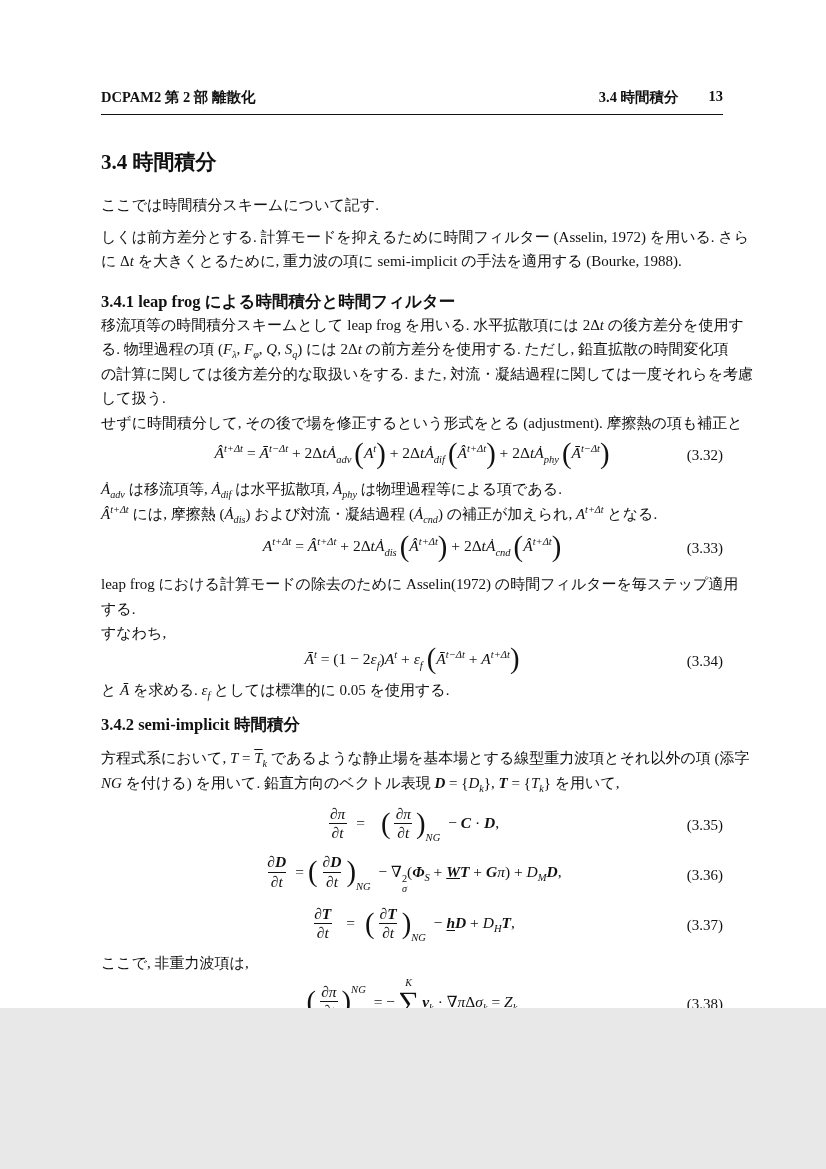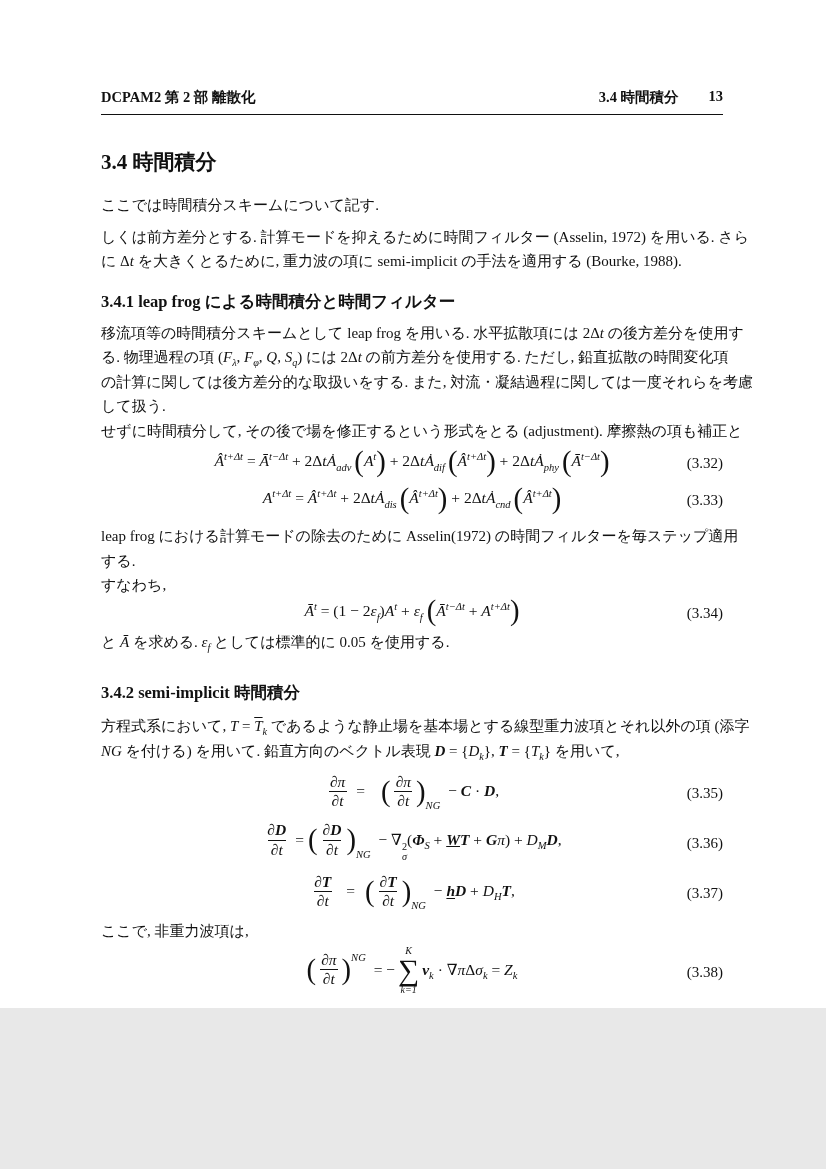--- a/index.html
+++ b/index.html
@@ -79,35 +79,37 @@
         <div class="tl"><span class="rv">ここでは時間積分スキームについて記す.</span></div>
       </div>
 
     <div class="par" style="margin-top:7px;">
         <div class="tl"><span class="rv">しくは前方差分とする. 計算モードを抑えるために時間フィルター (Asselin, 1972) を用いる. さら</span></div>
         <div class="tl"><span class="rv">に Δ</span><span class="iv">t</span><span class="rv"> を大きくとるために, 重力波の項に semi-implicit の手法を適用する (Bourke, 1988).</span></div>
       </div>
 
     <div class="subsec-title" style="margin-top:17px;">3.4.1    leap frog による時間積分と時間フィルター</div>
 
-    <div class="par" style="margin-top:8px;">
+    <div class="par" style="">
         <div class="tl"><span class="rv">移流項等の時間積分スキームとして leap frog を用いる. 水平拡散項には 2Δ</span><span class="iv">t</span><span class="rv"> の後方差分を使用す</span></div>
         <div class="tl"><span class="rv">る. 物理過程の項 (</span><span class="cv">F</span><sub>λ</sub><span class="rv">, </span><span class="cv">F</span><sub>φ</sub><span class="rv">, </span><span class="iv">Q</span><span class="rv">, </span><span class="iv">S</span><sub>q</sub><span class="rv">) には 2Δ</span><span class="iv">t</span><span class="rv"> の前方差分を使用する. ただし, 鉛直拡散の時間変化項</span></div>
         <div class="tl"><span class="rv">の計算に関しては後方差分的な取扱いをする. また, 対流・凝結過程に関しては一度それらを考慮</span></div>
         <div class="tl"><span class="rv">して扱う.</span></div>
         <div class="tl"><span class="rv">せずに時間積分して, その後で場を修正するという形式をとる (adjustment). 摩擦熱の項も補正と</span></div>
       </div>
 
 
     <div class="eq" style="margin-top:5px;">
       <span class="eq-body"><span class="cv">Â</span><sup>t+Δt</sup><span class="rv"> = </span><span class="cv">Ā</span><sup>t−Δt</sup><span class="rv"> + 2Δ</span><span class="iv">t</span><span class="cv">Ȧ</span><sub>adv</sub><span class="sp" style="width: 3px;"></span><span class="big">(</span><span class="cv">A</span><sup>t</sup><span class="big">)</span><span class="rv"> + 2Δ</span><span class="iv">t</span><span class="cv">Ȧ</span><sub>dif</sub><span class="sp" style="width: 3px;"></span><span class="big">(</span><span class="cv">Â</span><sup>t+Δt</sup><span class="big">)</span><span class="rv"> + 2Δ</span><span class="iv">t</span><span class="cv">Ȧ</span><sub>phy</sub><span class="sp" style="width: 3px;"></span><span class="big">(</span><span class="cv">Ā</span><sup>t−Δt</sup><span class="big">)</span></span>
       <span class="eq-num">(3.32)</span>
     </div>
 
     <div class="par" style="margin-top:7px;">
+        <div class="tl"><span class="iv">Ȧ</span><sub>adv</sub><span class="rv"> は移流項等, </span><span class="iv">Ȧ</span><sub>dif</sub><span class="rv"> は水平拡散項, </span><span class="iv">Ȧ</span><sub>phy</sub><span class="rv"> は物理過程等による項である.</span></div>
+        <div class="tl"><span class="iv">Â</span><sup>t+Δt</sup><span class="rv"> には, 摩擦熱 (</span><span class="iv">Ȧ</span><sub>dis</sub><span class="rv">) および対流・凝結過程 (</span><span class="iv">Ȧ</span><sub>cnd</sub><span class="rv">) の補正が加えられ, </span><span class="cv">A</span><sup>t+Δt</sup><span class="rv"> となる.</span></div>
       </div>
 
     <div class="eq" style="margin-top:7px;">
       <span class="eq-body"><span class="cv">A</span><sup>t+Δt</sup><span class="rv"> = </span><span class="cv">Â</span><sup>t+Δt</sup><span class="rv"> + 2Δ</span><span class="iv">t</span><span class="cv">Ȧ</span><sub>dis</sub><span class="sp" style="width: 3px;"></span><span class="big">(</span><span class="cv">Â</span><sup>t+Δt</sup><span class="big">)</span><span class="rv"> + 2Δ</span><span class="iv">t</span><span class="cv">Ȧ</span><sub>cnd</sub><span class="sp" style="width: 3px;"></span><span class="big">(</span><span class="cv">Â</span><sup>t+Δt</sup><span class="big">)</span></span>
       <span class="eq-num">(3.33)</span>
     </div>
 
     <div class="par" style="margin-top:9px;">
         <div class="tl"><span class="rv">leap frog における計算モードの除去のために Asselin(1972) の時間フィルターを毎ステップ適用</span></div>
         <div class="tl"><span class="rv">する.</span></div>
@@ -116,21 +118,21 @@
 
     <div class="eq" style="margin-top:0px;">
       <span class="eq-body"><span class="cv">Ā</span><sup>t</sup><span class="rv"> = (1 − 2</span><span class="iv">ε</span><sub>f</sub><span class="rv">)</span><span class="cv">A</span><sup>t</sup><span class="rv"> + </span><span class="iv">ε</span><sub>f</sub><span class="sp" style="width: 4px;"></span><span class="big">(</span><span class="cv">Ā</span><sup>t−Δt</sup><span class="rv"> + </span><span class="cv">A</span><sup>t+Δt</sup><span class="big">)</span></span>
       <span class="eq-num">(3.34)</span>
     </div>
 
     <div class="par" style="margin-top:2px;">
         <div class="tl"><span class="rv">と </span><span class="cv">Ā</span><span class="rv"> を求める. </span><span class="iv">ε</span><sub>f</sub><span class="rv"> としては標準的に 0.05 を使用する.</span></div>
       </div>
 
-    <div class="subsec-title" style="margin-top:28px;">3.4.2    semi-implicit 時間積分</div>
+    <div class="subsec-title" style="margin-top:12px;">3.4.2    semi-implicit 時間積分</div>
 
     <div class="par" style="margin-top:10px;">
         <div class="tl"><span class="rv">方程式系において, </span><span class="iv">T</span><span class="rv"> = </span><span class="ovl">T</span><sub>k</sub><span class="rv"> であるような静止場を基本場とする線型重力波項とそれ以外の項 (添字</span></div>
         <div class="tl"><span class="iv">NG</span><span class="rv"> を付ける) を用いて. 鉛直方向のベクトル表現 </span><span class="bv">D</span><span class="rv"> = {</span><span class="iv">D</span><sub>k</sub><span class="rv">}, </span><span class="bv">T</span><span class="rv"> = {</span><span class="iv">T</span><sub>k</sub><span class="rv">} を用いて,</span></div>
       </div>
 
     <div class="eq" style="margin-top:8px; min-height:44px;">
       <span class="eq-body"><span class="frac">
             <span class="fn"><span class="rv">∂</span><span class="iv">π</span></span>
             <span class="fd"><span class="rv">∂</span><span class="iv">t</span></span>

